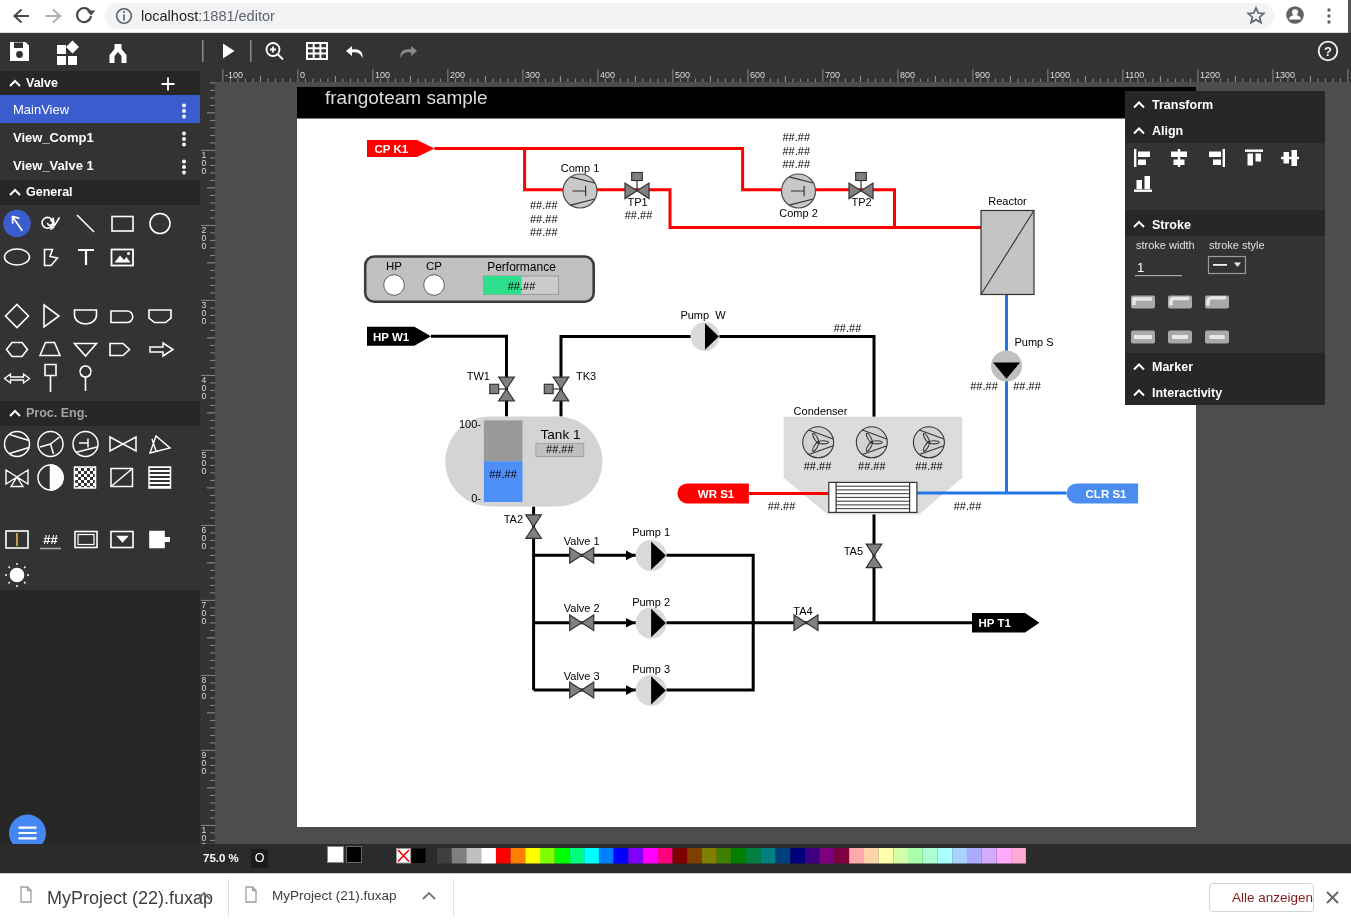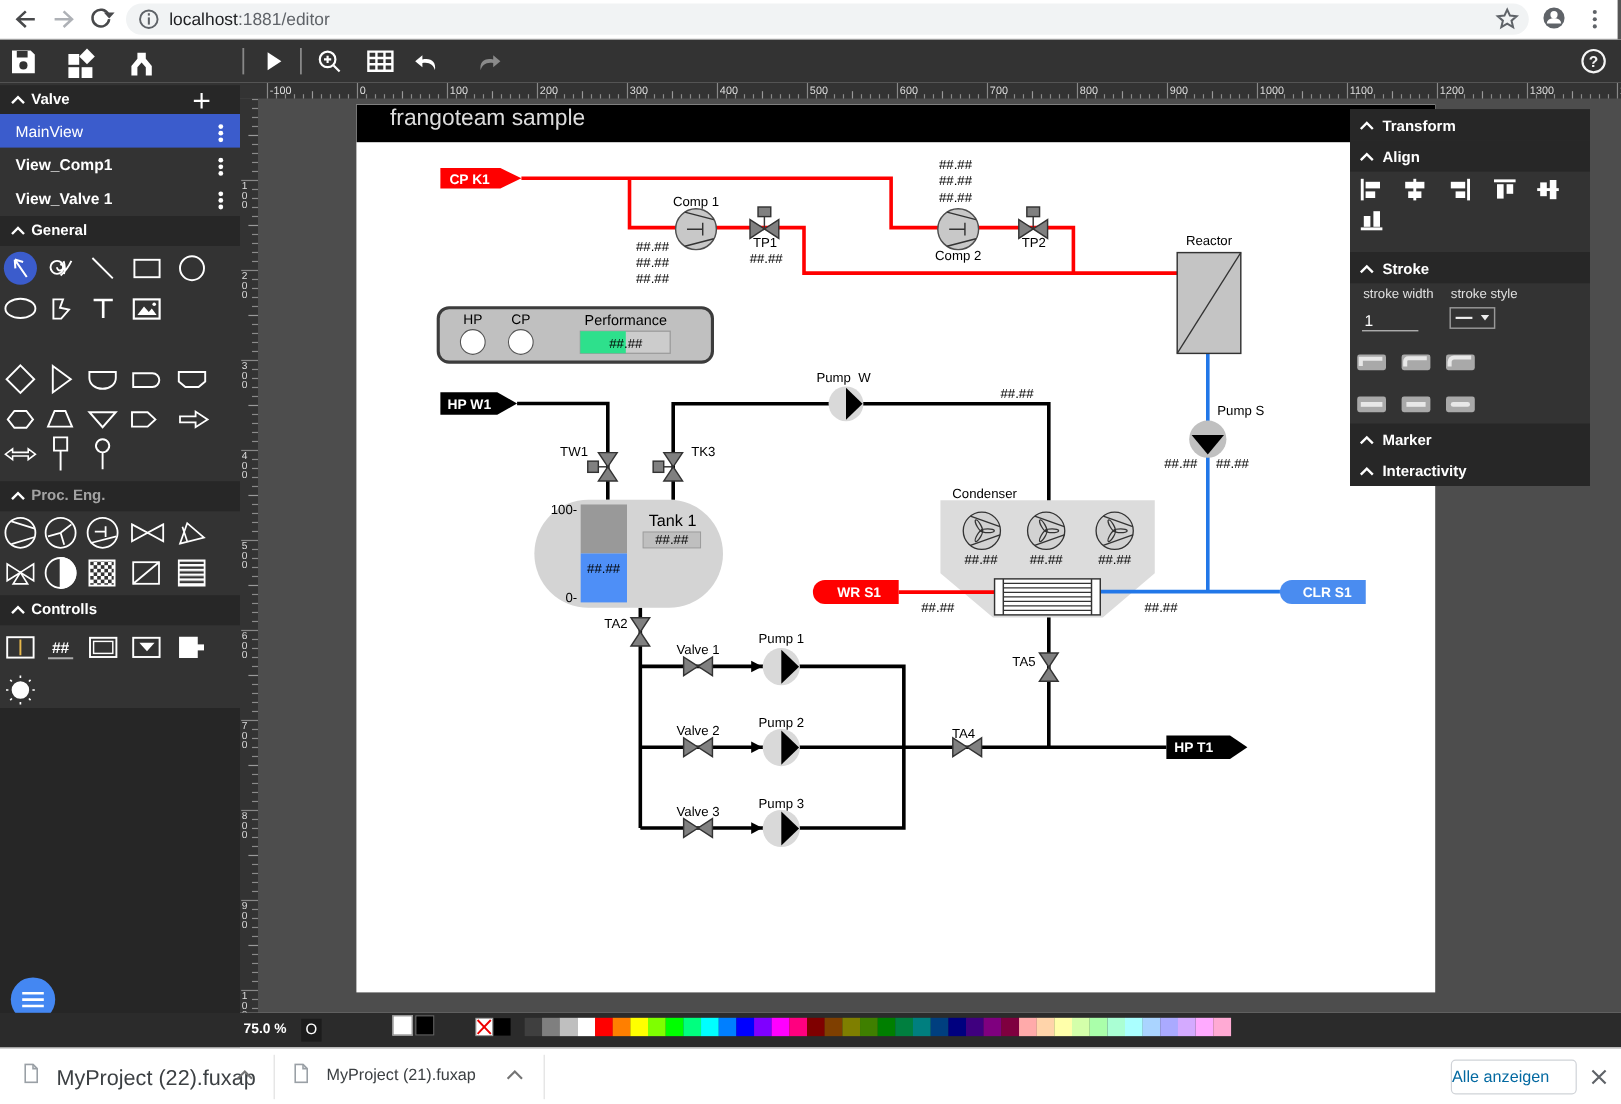--- a/index.html
+++ b/index.html
@@ -155,26 +155,20 @@
 <defs>
 <pattern id="chk" width="6" height="6" patternUnits="userSpaceOnUse">
           <rect width="3" height="3" fill="#fff"></rect>
           <rect x="3" y="3" width="3" height="3" fill="#fff"></rect>
         </pattern>
 <pattern id="hl" width="6" height="4" patternUnits="userSpaceOnUse">
           <rect width="6" height="2" fill="#fff"></rect>
         </pattern>
 </defs>
     </svg>
-    <div class="a" style="left:0;top:427.5px;width:200px;height:25px;background:#272727;color:#fff">
-      <svg class="a" style="left:8px;top:7px" width="14" height="12">
-        <path d="M2 8 L7 3 L12 8" stroke="#fff" stroke-width="2" fill="none"></path>
-      </svg>
-      <div class="a" style="left:26px;top:5px;font-size:12.5px;font-weight:bold">Controlls</div>
-    </div>
     <svg class="a" style="left:0;top:452px" width="200" height="70">
 <g stroke="#fff" stroke-width="1.6" fill="none">
 <rect x="6" y="10" width="22" height="17"></rect>
         <path d="M17 12 v13" stroke="#e8b84b"></path>
 <text x="50.5" y="23" font-size="13" font-weight="bold" fill="#fff" stroke="none" text-anchor="middle">##</text>
 <path d="M40 27.5 h21" stroke="#aaa"></path>
 <rect x="75" y="10.5" width="22" height="16"></rect>
         <rect x="78" y="13.5" width="16" height="10" stroke-width="1.2"></rect>
 <rect x="111" y="10.5" width="22" height="16"></rect>
         <path d="M118 15.5 l4.5 5 4.5 -5 z" fill="#fff"></path>
@@ -805,16 +799,16 @@
     <div class="a" style="left:228px;top:5px;width:1px;height:37px;background:#e0e0e0"></div>
     <svg class="a" style="left:245px;top:12px" width="12" height="17">
       <path d="M1 1 h6.5 l3.5 3.5 v11.5 h-10 z" fill="#fff" stroke="#9aa0a6" stroke-width="1.3"></path>
       <path d="M7.5 1 v3.5 h3.5" fill="none" stroke="#9aa0a6" stroke-width="1.3"></path>
     </svg>
     <div class="a" style="left:272px;top:14.5px;font-size:13.5px;color:#3c4043">MyProject (21).fuxap</div>
     <svg class="a" style="left:421px;top:17px" width="16" height="10">
       <path d="M2 8 l6 -6 6 6" stroke="#757575" stroke-width="1.8" fill="none"></path>
     </svg>
     <div class="a" style="left:453px;top:5px;width:1px;height:37px;background:#e0e0e0"></div>
-    <div class="a" style="left:1209px;top:9px;width:105px;height:29px;border:1px solid #d0d3d8;border-radius:4px;font-size:13.5px;color:#0369a1;text-align:left;line-height:28px">Alle anzeigen</div>
+    <div class="a" style="left:1209px;top:9px;width:105px;height:29px;border:1px solid #d0d3d8;border-radius:4px;font-size:13.5px;color:#7f1d1d;text-align:right;line-height:28px">Alle anzeigen</div>
     <svg class="a" style="left:1326px;top:17px" width="14" height="14">
       <path d="M1 1 l11 11 M12 1 l-11 11" stroke="#5f6368" stroke-width="1.8"></path>
     </svg>
   </div>
 </body></html>

